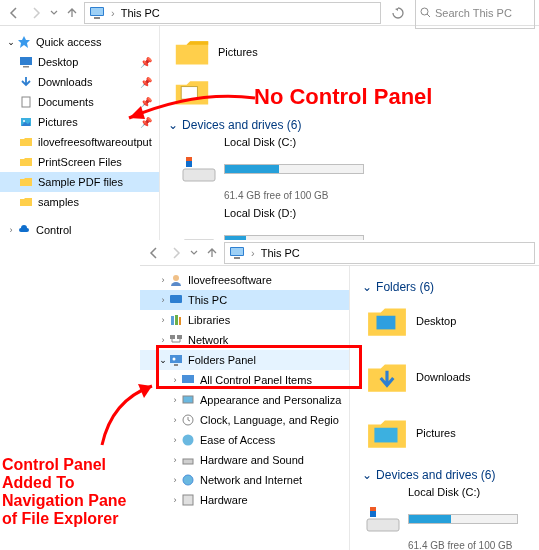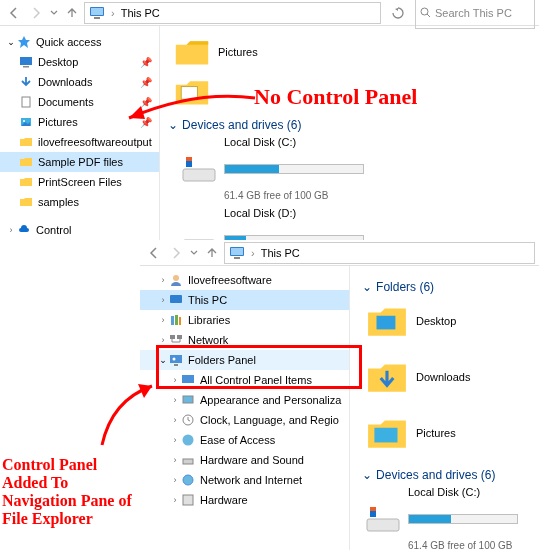--- a/index.html
+++ b/index.html
@@ -37,21 +37,21 @@
   
   .panel2 { position: absolute; left: 140px; top: 240px; width: 399px; height: 310px; background: #fff; }
   .panel2 .navpane2 { width: 210px; border-right: 1px solid #e8e8e8; padding-top: 4px; overflow: hidden; }
   .body2 { display: flex; height: calc(100% - 26px); }
   .content2 { flex: 1; padding: 6px 4px 0 8px; }
   .folder-tile { display: flex; align-items: center; gap: 8px; margin: 6px 0 14px 8px; }
   .folder-tile .big-folder-icon { width: 42px; height: 42px; }
   .drive-row2 { margin-left: 8px; }
 
   
-  .annot { position: absolute; color: #ff0000; font-family: Liberation Serif, serif; font-weight: bold; pointer-events: none; }
+  .annot { position: absolute; color: #ff0000; font-family: Liberation Sans, sans-serif; font-weight: bold; pointer-events: none; }
   .annot-label1 { font-size: 22px; left: 254px; top: 84px; }
   .annot-label2 { font-size: 16px; left: 2px; top: 456px; width: 140px; line-height: 18px; }
   svg.annot-arrow { position: absolute; pointer-events: none; }
   .redbox { position: absolute; border: 3px solid #ff0000; pointer-events: none; }
   .redbox1 { left: 156px; top: 345px; width: 206px; height: 44px; }
 </style>
 </head>
 <body>
 
 <div class="panel1">
@@ -150,35 +150,35 @@
           <span class="pin">📌</span>
       </div>
       <div class="tree-row ind-1">
         <span class="ticon">
             <svg width="14" height="14" viewBox="0 0 14 14">
               <path d="M1 4 L5 4 L6 3 L13 3 L13 11 L1 11 Z" fill="#ffcf4b"></path>
             </svg>
           </span>
         <span>ilovefreesoftwareoutput</span>
       </div>
+      <div class="tree-row ind-1">
+        <span class="ticon">
+            <svg width="14" height="14" viewBox="0 0 14 14">
+              <path d="M1 4 L5 4 L6 3 L13 3 L13 11 L1 11 Z" fill="#ffcf4b"></path>
+            </svg>
+          </span>
+        <span>PrintScreen Files</span>
+      </div>
       <div class="tree-row ind-1 sel">
         <span class="ticon">
             <svg width="14" height="14" viewBox="0 0 14 14">
               <path d="M1 4 L5 4 L6 3 L13 3 L13 11 L1 11 Z" fill="#ffcf4b"></path>
             </svg>
           </span>
         <span>Sample PDF files</span>
-      </div>
-      <div class="tree-row ind-1">
-        <span class="ticon">
-            <svg width="14" height="14" viewBox="0 0 14 14">
-              <path d="M1 4 L5 4 L6 3 L13 3 L13 11 L1 11 Z" fill="#ffcf4b"></path>
-            </svg>
-          </span>
-        <span>PrintScreen Files</span>
       </div>
       <div class="tree-row ind-1">
         <span class="ticon">
             <svg width="14" height="14" viewBox="0 0 14 14">
               <path d="M1 4 L5 4 L6 3 L13 3 L13 11 L1 11 Z" fill="#ffcf4b"></path>
             </svg>
           </span>
         <span>samples</span>
       </div>
       <div style="height:8px"></div>

